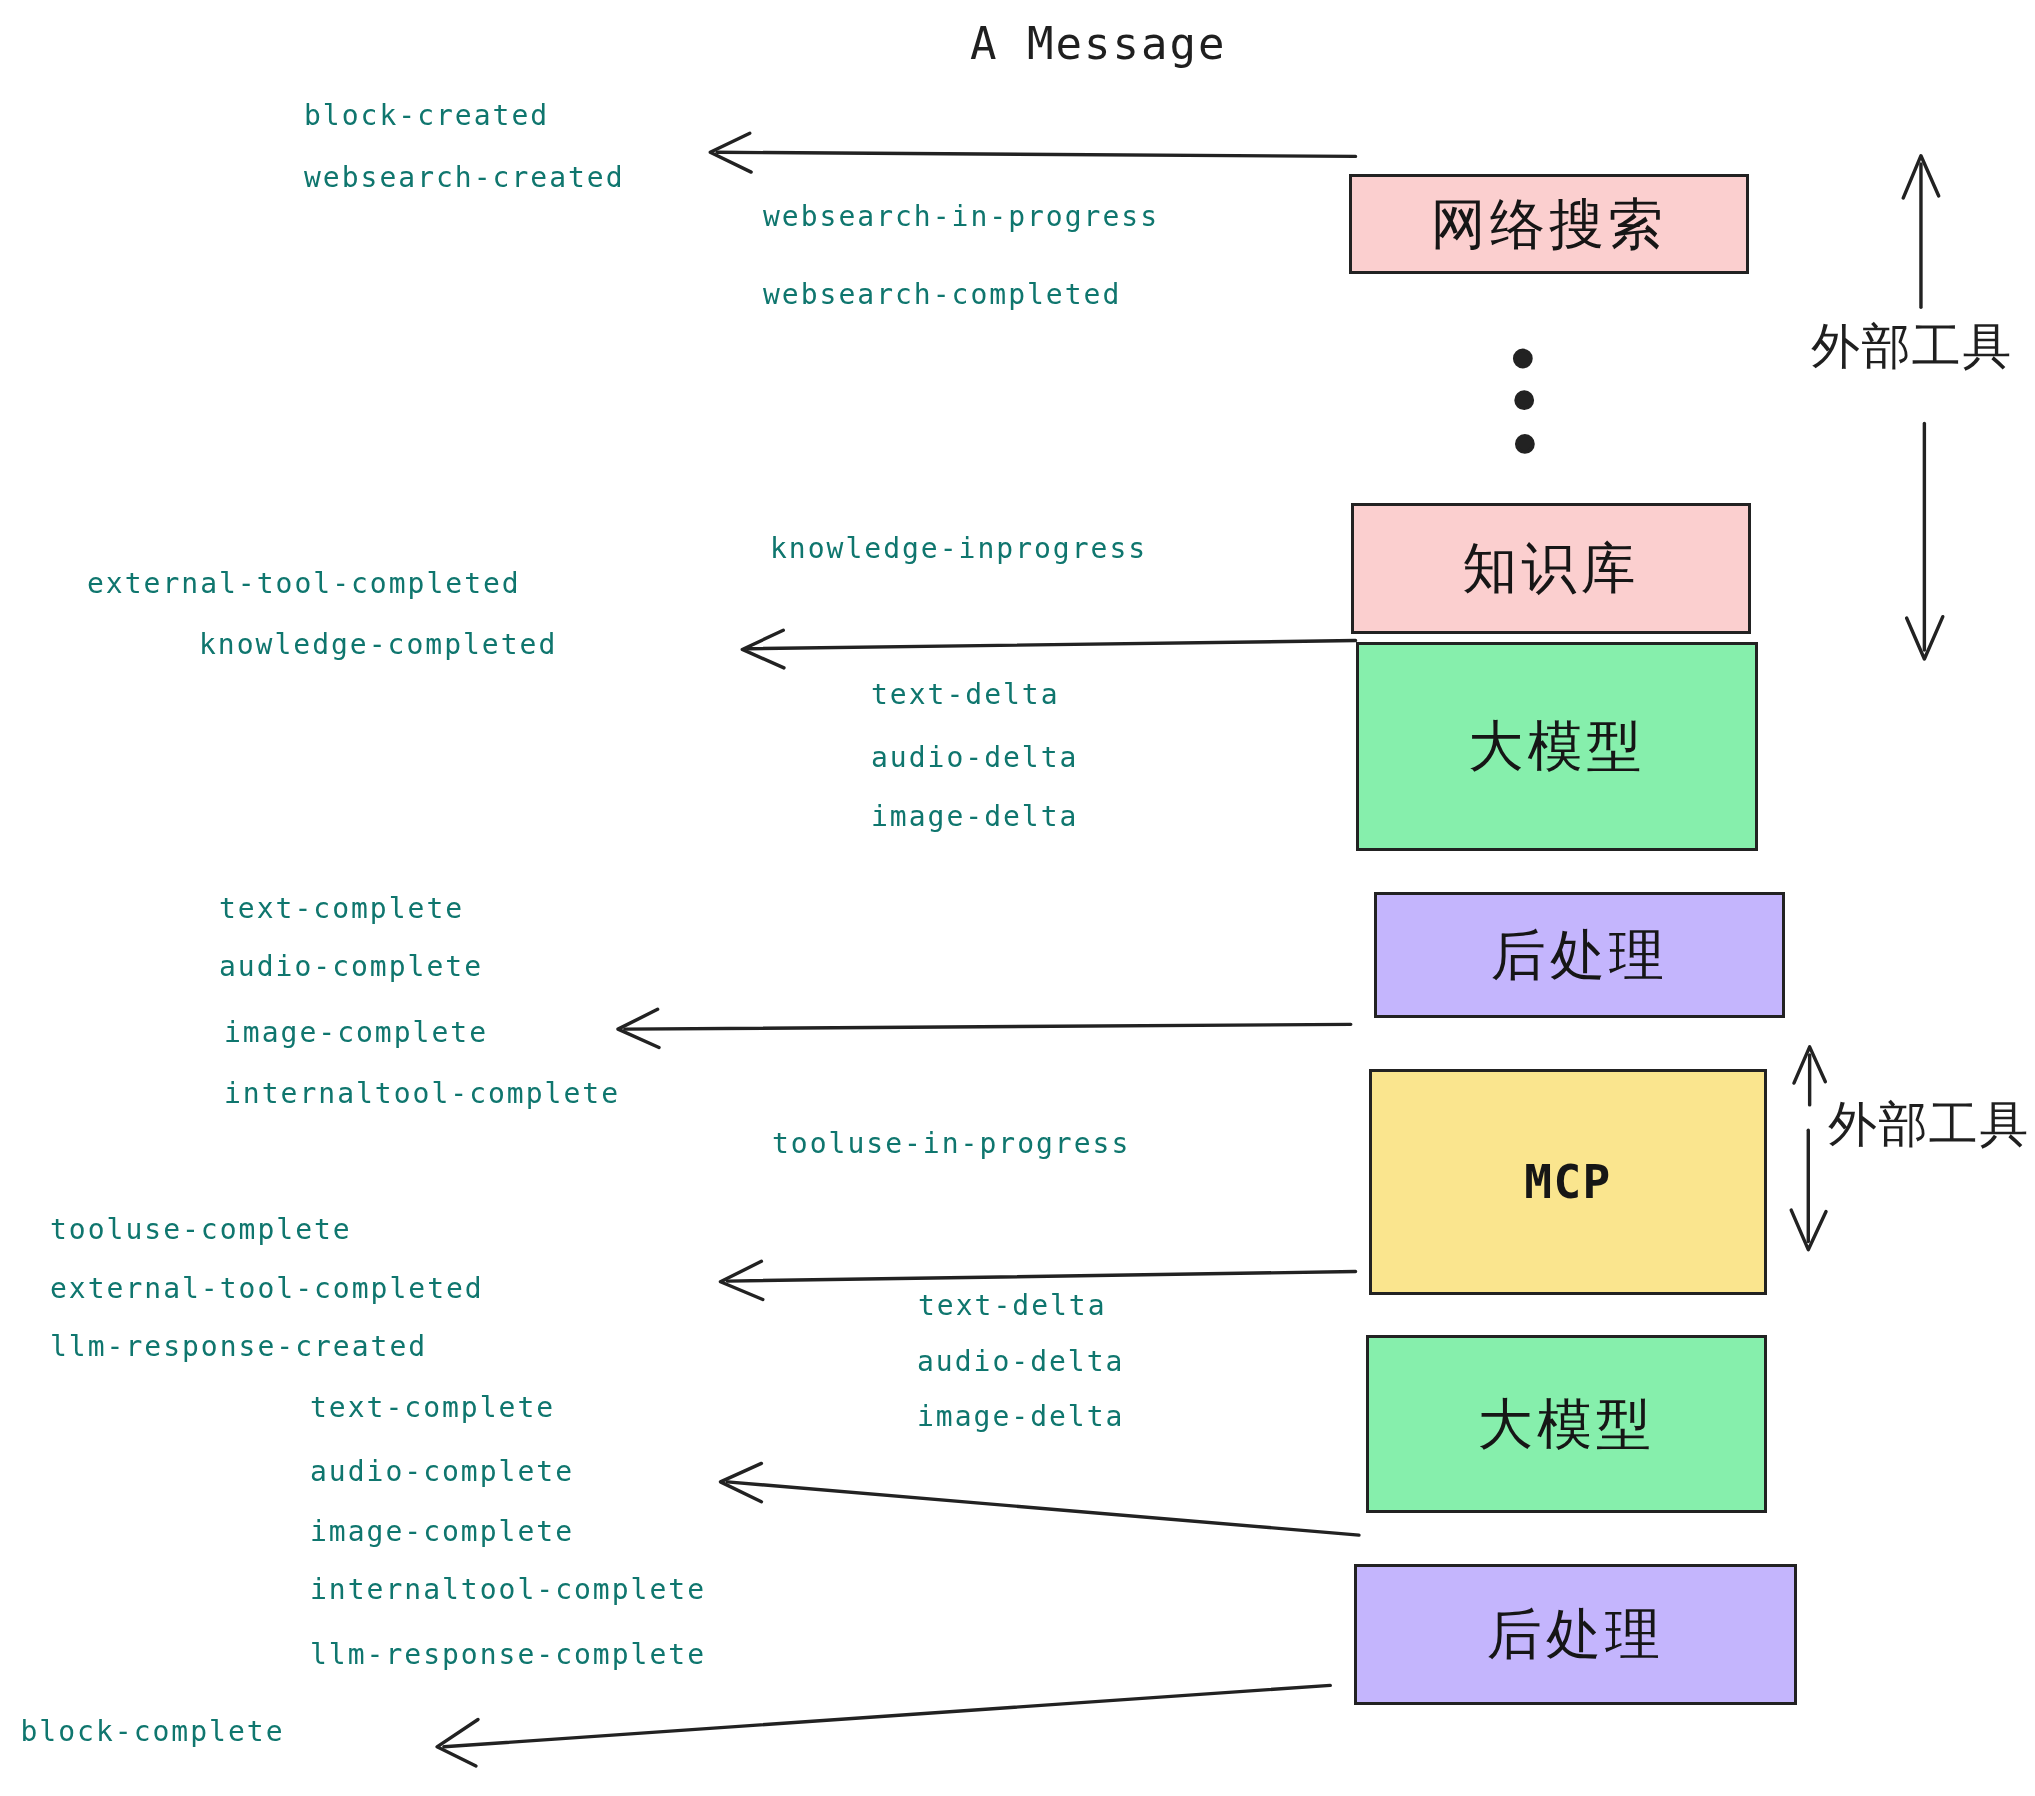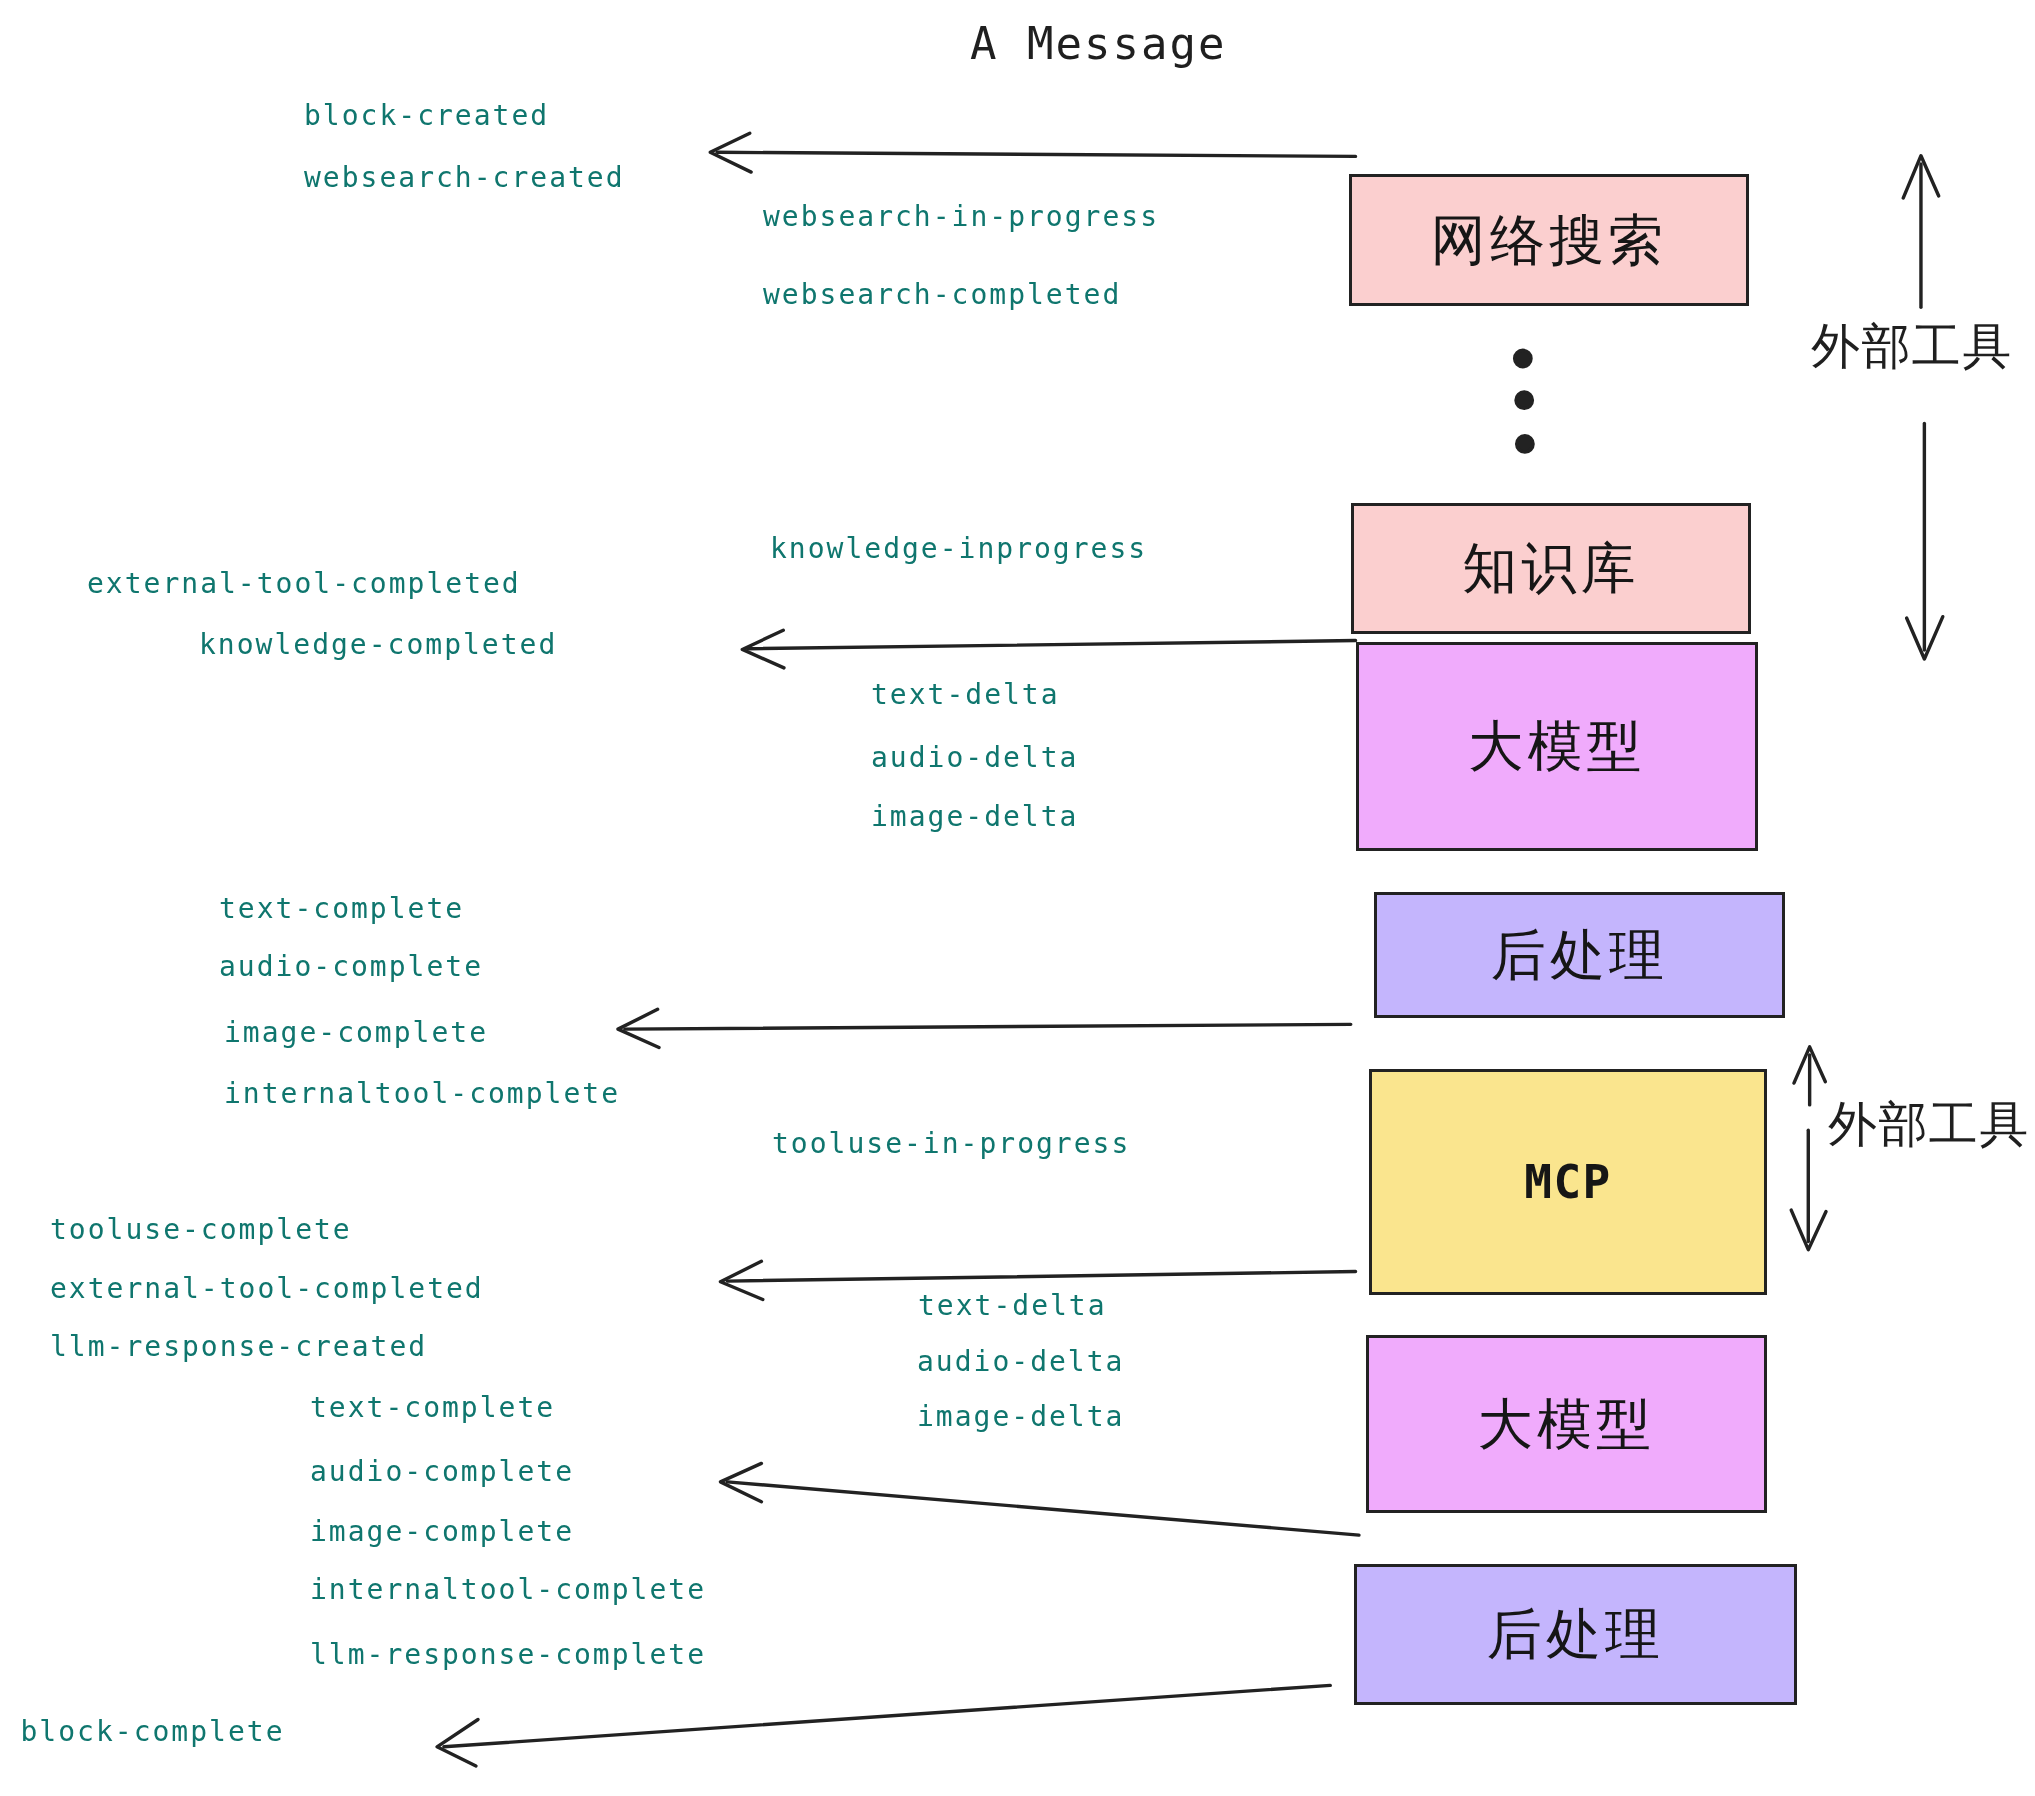--- a/index.html
+++ b/index.html
@@ -24,30 +24,30 @@
   }
   .bx{
     position:absolute;box-sizing:border-box;
     border:3.4px solid #222222;
     display:flex;align-items:center;justify-content:center;
     font-family:"Liberation Sans", sans-serif;
     font-size:55px;letter-spacing:4.1px;line-height:1;
     color:#161616;white-space:nowrap;
   }
   .pink{background:#FBCFCF;}
-  .green{background:#f0abfc;}
+  .green{background:#86efac;}
   .yellow{background:#FAE58E;}
   .whitebox{background:#c4b5fd;text-align:center;}
   .side{
     position:absolute;
     font-family:Liberation Mono, monospace;
     font-size:49px;letter-spacing:1.4px;line-height:1;
     color:#1f1f1f;white-space:nowrap;
   }
-  #box-websearch {left:1349px;top:174px;width:400px;height:132px;}
+  #box-websearch {left:1349px;top:174px;width:400px;height:100px;}
   #box-knowledge {left:1351px;top:503px;width:400px;height:131px;}
   #box-llm1      {left:1356px;top:642px;width:402px;height:209px;}
   #box-post1     {left:1374px;top:892px;width:411px;height:126px;}
   #box-mcp       {left:1369px;top:1033px;width:398px;height:226px;
                   font-family:"DejaVu Sans Mono", monospace;font-size:46px;font-weight:bold;letter-spacing:1.4px;margin-top:36px;}
   #box-llm2      {left:1366px;top:1335px;width:401px;height:178px;}
   #box-post2     {left:1354px;top:1564px;width:443px;height:141px;}
 
   #ev-block-created        {left:304px; top:102px;}
   #ev-websearch-created    {left:304px; top:164px;}

